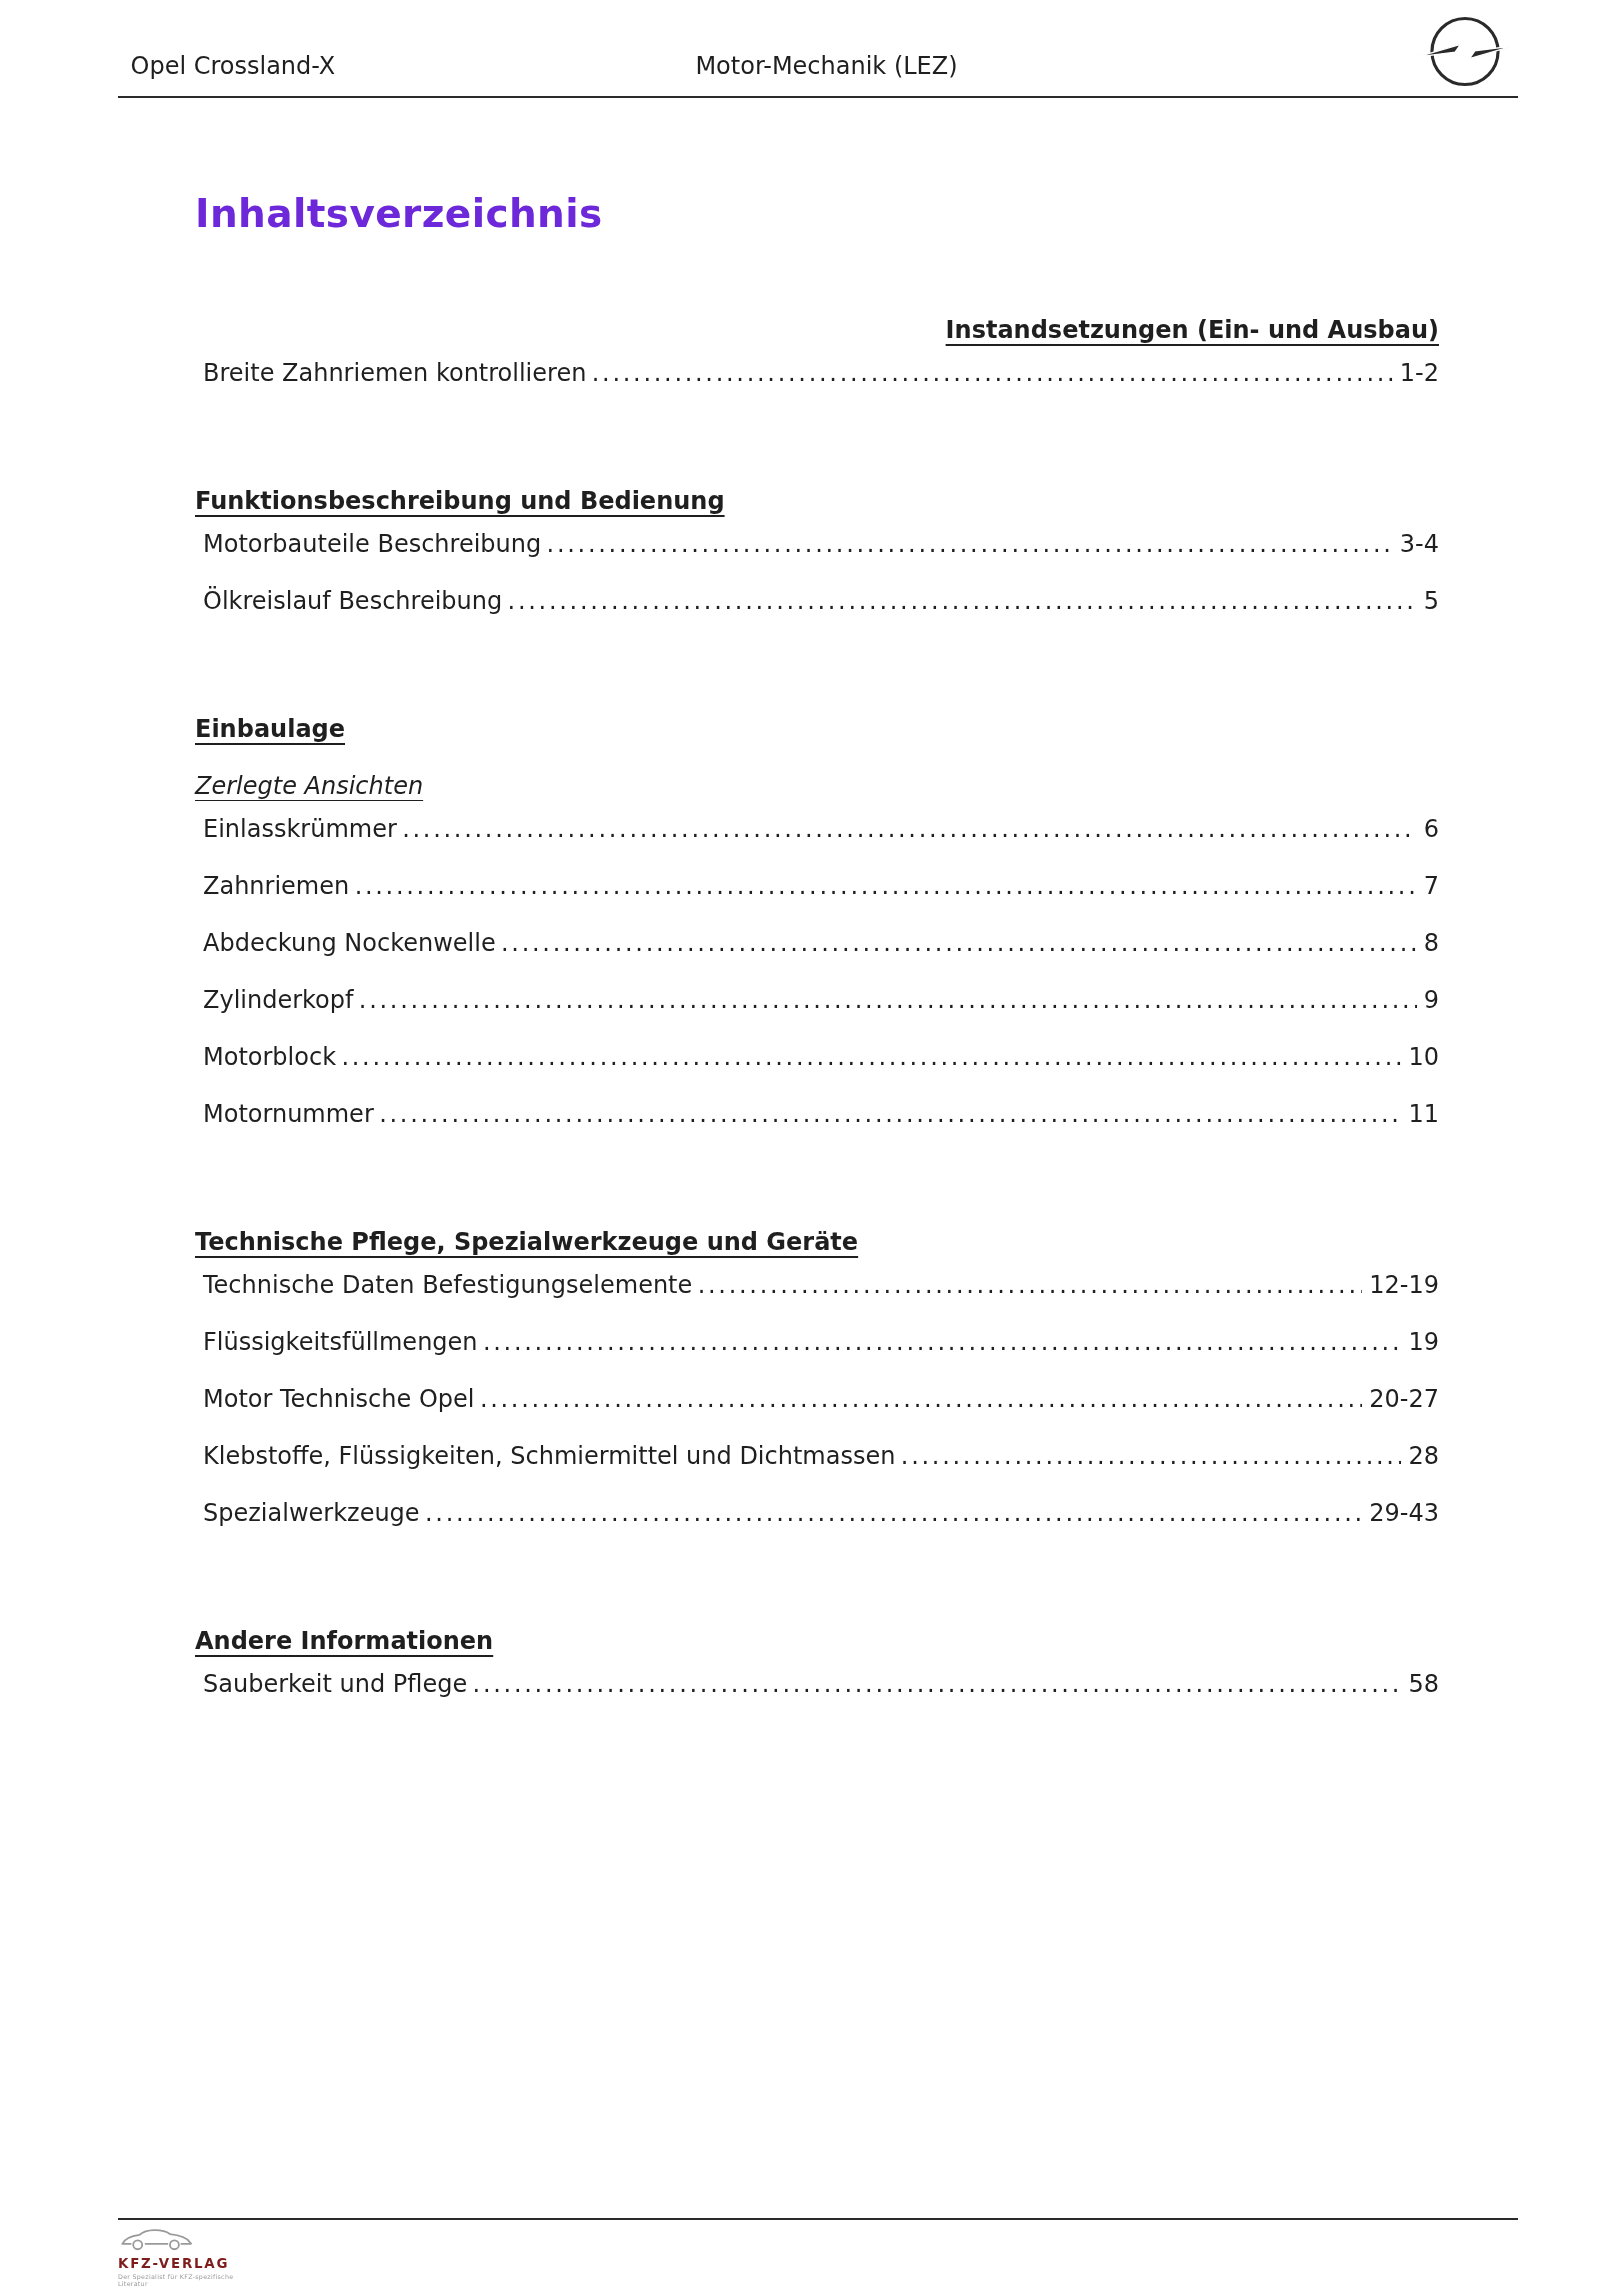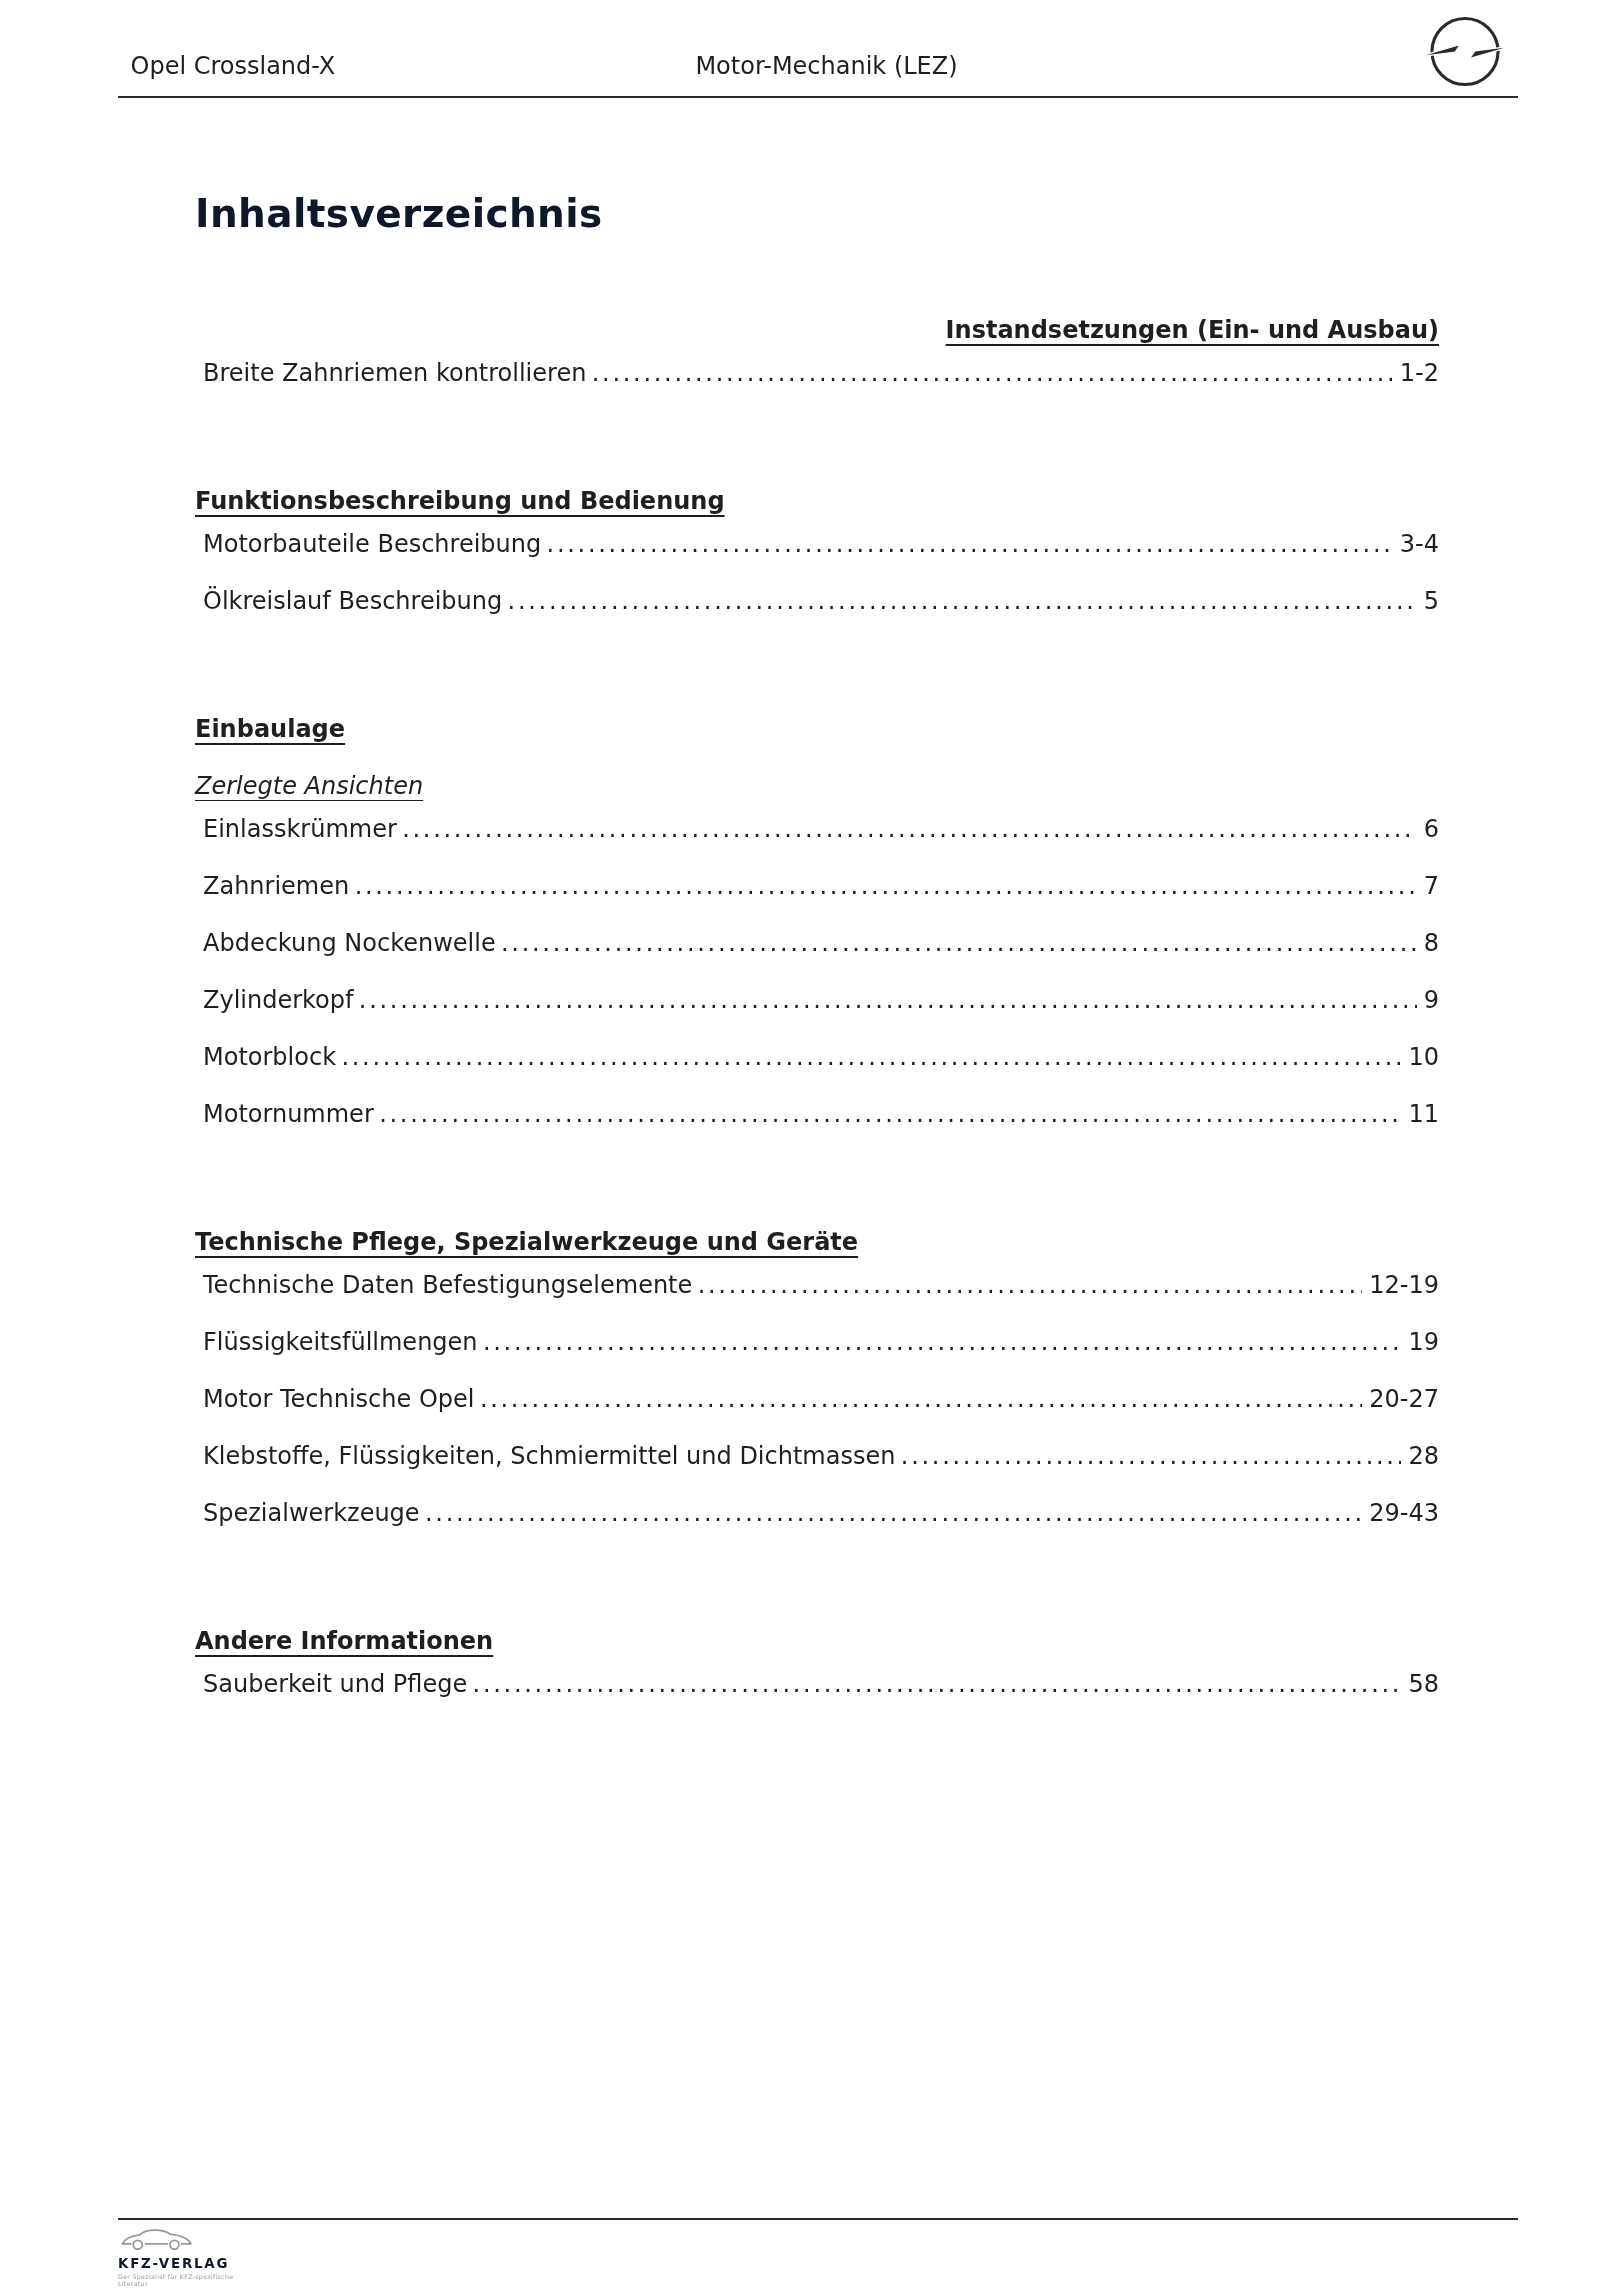--- a/index.html
+++ b/index.html
@@ -40,21 +40,21 @@
     width: 106px;
     height: 75px;
   }
   
   .main { padding: 93px 79px 0 77px; }
   .doc-title {
     font-size: 39px;
     font-weight: bold;
     letter-spacing: 0.4px;
     margin: 0 0 66px 0;
-    color: #0f172a;
+    color: #6d28d9;
   }
   .section { margin-top: 57px; }
   .section.first { margin-top: 0; text-align: right; }
   .toc-heading {
     font-size: 24px;
     font-weight: bold;
     line-height: 57px;
     margin: 0;
     text-decoration: underline;
     text-decoration-thickness: 2.2px;
@@ -94,21 +94,21 @@
     right: 102px;
     bottom: 0;
     height: 75px;
     border-top: 2.7px solid #2a2a2a;
     padding-top: 5.4px;
   }
   .footer-logo { width: 134px; }
   .brand {
     font-size: 13.4px;
     font-weight: bold;
-    color: #0f172a;
+    color: #7f1d1d;
     letter-spacing: 1.8px;
     margin-top: 0.9px;
   }
   .tagline {
     font-size: 6.3px;
     color: #9a9a9a;
     letter-spacing: 0.3px;
     margin-top: 1.8px;
   }
 </style>

